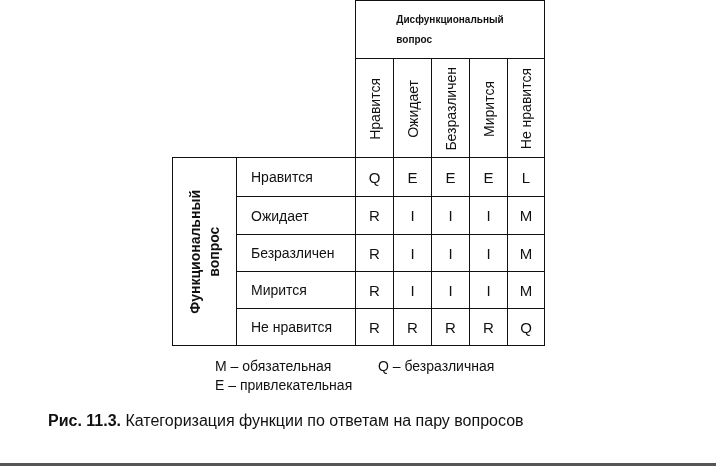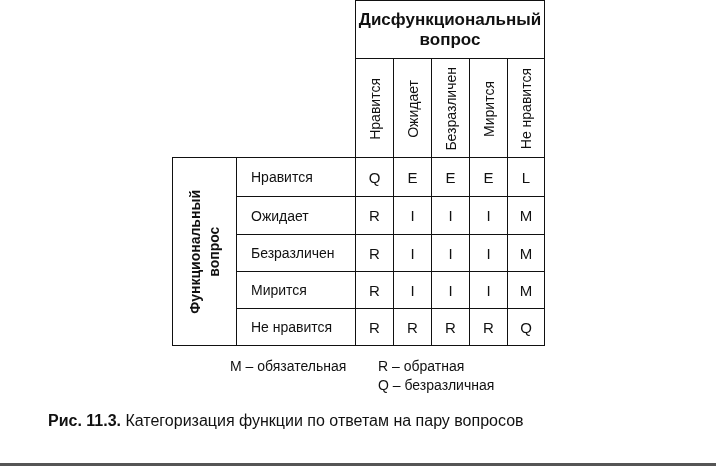--- a/index.html
+++ b/index.html
@@ -1,20 +1,20 @@
 <!DOCTYPE html>
 <html><head>
 <meta charset="utf-8">
 <style>
   html, body { margin:0; padding:0; background:#ffffff; }
   body { width:716px; height:467px; position:relative; overflow:hidden;
          font-family:"Liberation Sans", "DejaVu Sans", sans-serif; color:#111; }
   .cell { position:absolute; box-sizing:border-box; border:1.5px solid #111;
           display:flex; align-items:center; justify-content:center; background:#fff; }
-  .hdr-title { font-weight:bold; font-size:17px; text-align:center; line-height:20px; }
+  .hdr-title { font-weight:bold; font-size:10px; line-height:20px; }
   .vtext { writing-mode:vertical-rl; transform:rotate(180deg); font-size:14px; white-space:nowrap; }
   .vtext-bold { writing-mode:vertical-rl; transform:rotate(180deg); font-weight:bold;
                 font-size:14px; text-align:center; line-height:19px; white-space:nowrap; }
   .row-label { justify-content:flex-start; padding-left:14px; font-size:14px; }
   .val { font-size:15px; }
   .legend { position:absolute; font-size:14px; line-height:19px; }
   .caption { position:absolute; left:48px; top:412px; font-size:16px; white-space:nowrap; }
   .caption b { font-weight:bold; }
   .rule { position:absolute; left:0; right:0; top:463px; height:3px; background:#555; }
 </style>
@@ -139,24 +139,24 @@
 <div class="cell val" style="left:431px; top:308px; width:39px; height:38px;">
     <span>R</span>
   </div>
 <div class="cell val" style="left:469px; top:308px; width:39px; height:38px;">
     <span>R</span>
   </div>
 <div class="cell val" style="left:507px; top:308px; width:38px; height:38px;">
     <span>Q</span>
   </div>
 
-<div class="legend" style="left:230px; top:357px;">
+<div class="legend" style="left:215px; top:357px;">
   <div>M – обязательная</div>
+  <div>E – привлекательная</div>
 </div>
 <div class="legend" style="left:378px; top:357px;">
-  <div>R – обратная</div>
   <div>Q – безразличная</div>
 </div>
 
 <div class="caption">
   <b>Рис. 11.3.</b><span> Категоризация функции по ответам на пару вопросов</span>
 </div>
 <div class="rule"></div>
 
 </body></html>

